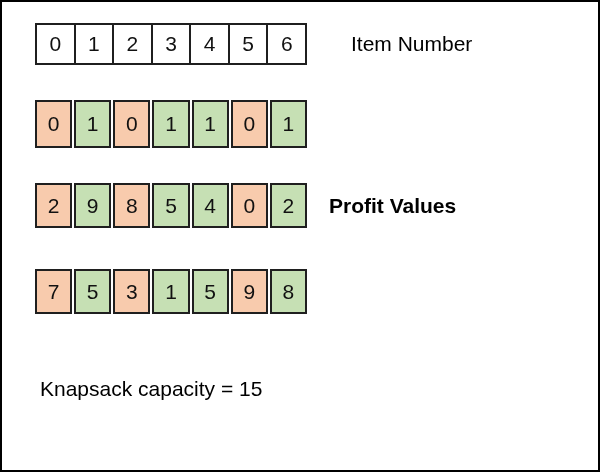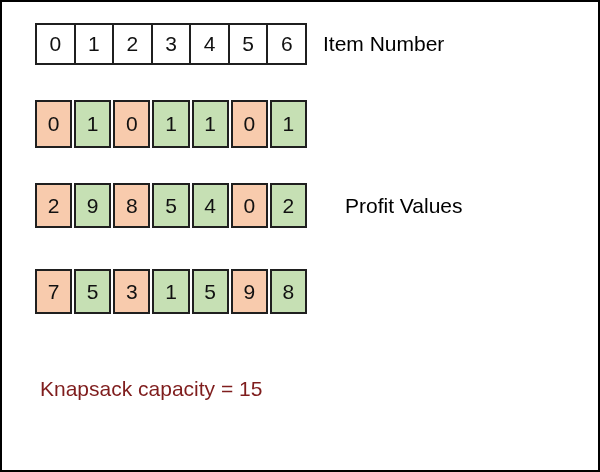--- a/index.html
+++ b/index.html
@@ -46,34 +46,34 @@
     background: #ffffff;
   }
   .cells.collapsed .cell { margin-left: -2px; }
   .cells.collapsed .cell:first-child { margin-left: 0; }
   .row-item-number .cell   { height: 42px; }
   .row-chromosome .cell    { height: 48px; }
   .row-profit-values .cell { height: 45px; }
   .row-weight-values .cell { height: 45px; }
 
   .row-label {
-    margin-left: 16px;
+    margin-left: 44px;
     font-size: 21px;
     color: #000000;
     white-space: nowrap;
   }
-  .row-profit-values .row-label { margin-left: 38px; }
+  .row-profit-values .row-label { margin-left: 22px; font-weight: bold; }
 
   .footer-text {
     position: absolute;
     left: 38px;
     top: 372px;
     font-size: 21px;
     line-height: 30px;
-    color: #7f1d1d;
+    color: #000000;
   }
   .footer-line { white-space: nowrap; }
 </style>
 </head>
 <body>
 
 <div class="frame">
   <div id="rows-host">
       <div class="diagram-row row-item-number">
         <div class="cells collapsed">

